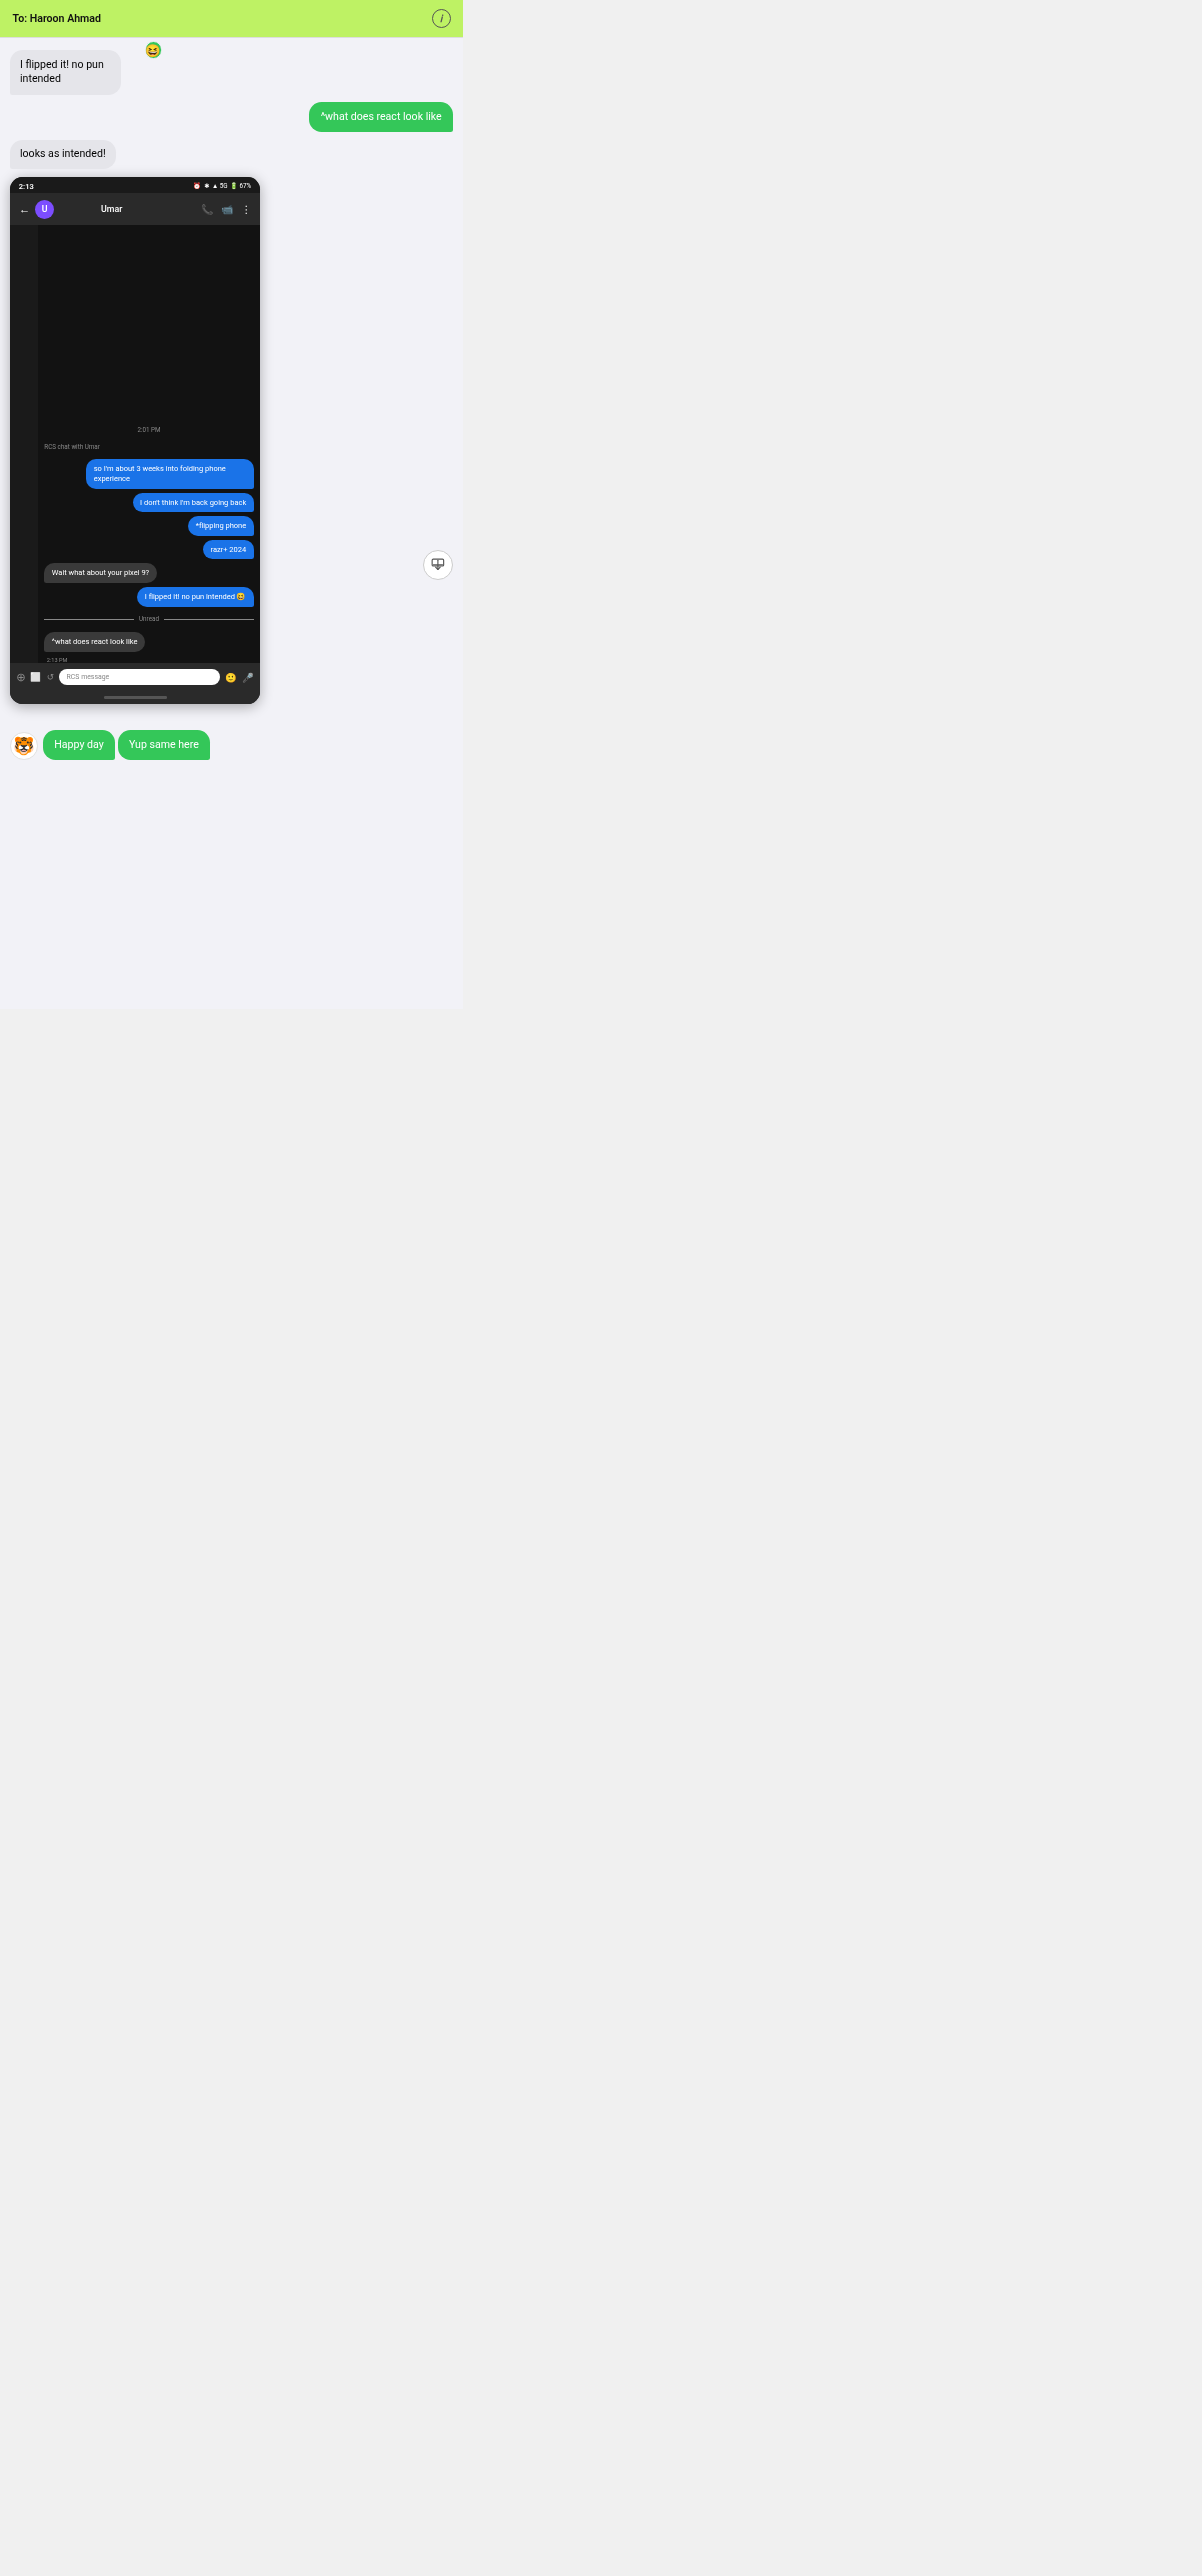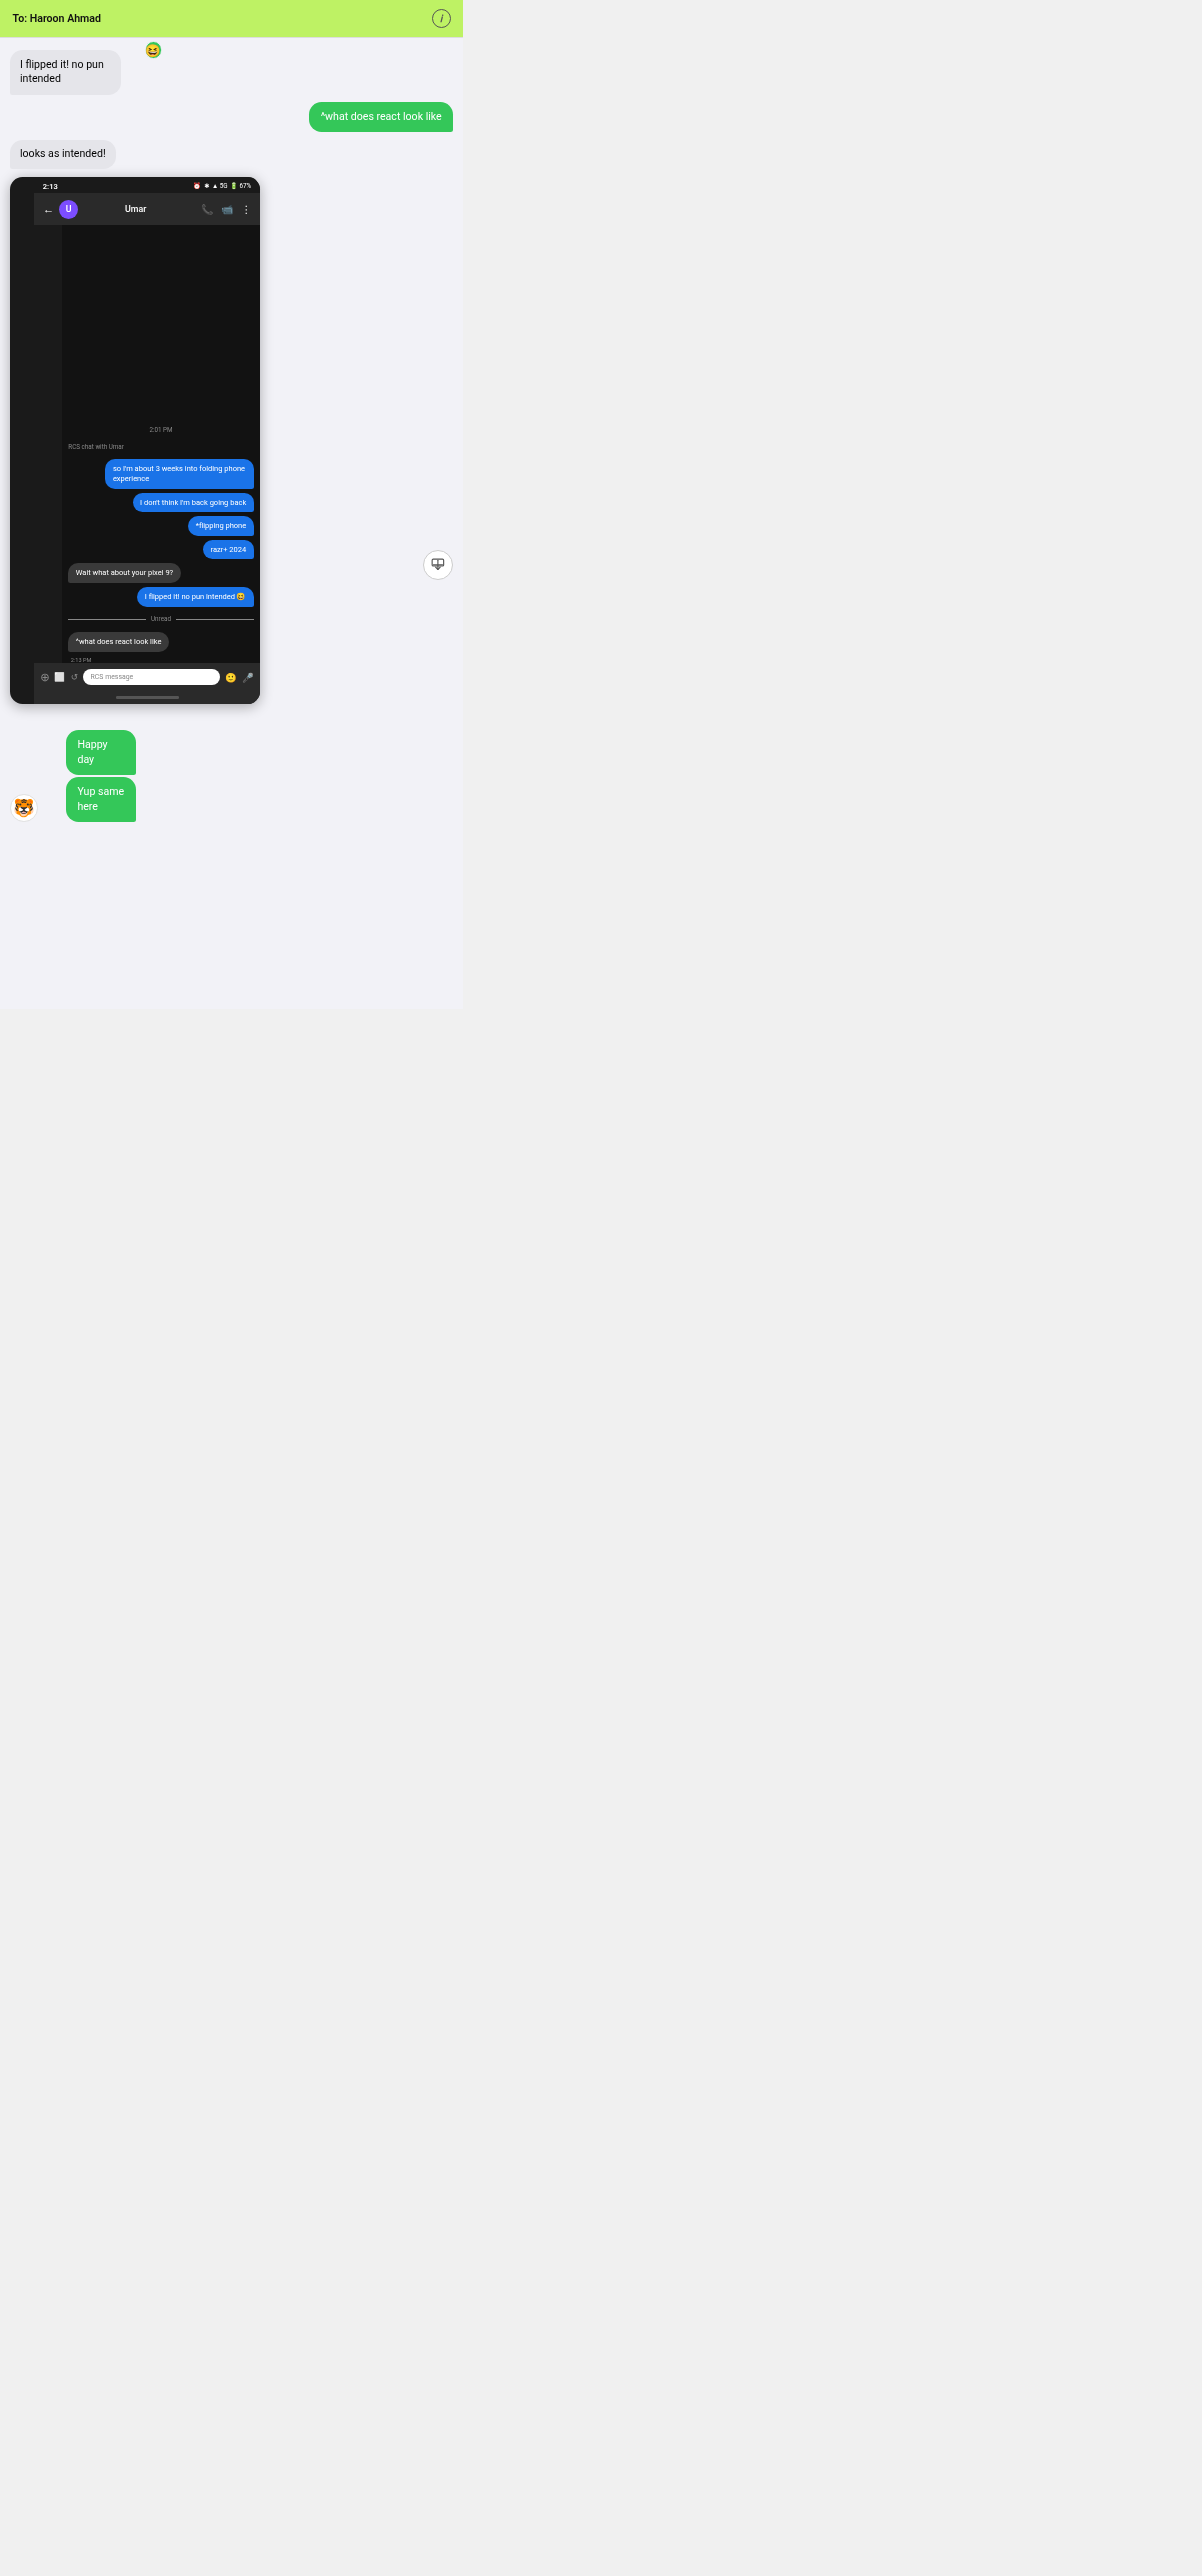--- a/index.html
+++ b/index.html
@@ -98,21 +98,20 @@
     }
 
     
     .phone-mockup {
       background: #1a1a1a;
       border-radius: 12.5px;
       width: 250px;
       align-self: flex-start;
       overflow: hidden;
       box-shadow: 0 2.5px 12.5px rgba(0,0,0,0.3);
-      padding-left: 24px;
     }
     .phone-status-bar {
       background: #1a1a1a;
       padding: 5px 8.8px 2.5px;
       display: flex;
       align-items: center;
       justify-content: space-between;
       font-size: 6.9px;
       color: #fff;
     }
@@ -281,21 +280,21 @@
       font-size: 17.5px;
       border: 1.3px solid #e0e0e0;
       position: absolute;
       left: 0;
       bottom: 0;
     }
 
     .bubble-sent-group {
       align-self: flex-end;
       display: flex;
-      flex-direction: column;
+      flex-direction: row;
       align-items: flex-end;
       gap: 2.5px;
     }
 
     .tiger-message-row {
       display: flex;
       align-items: flex-end;
       gap: 5px;
       position: relative;
       padding-left: 33px;

